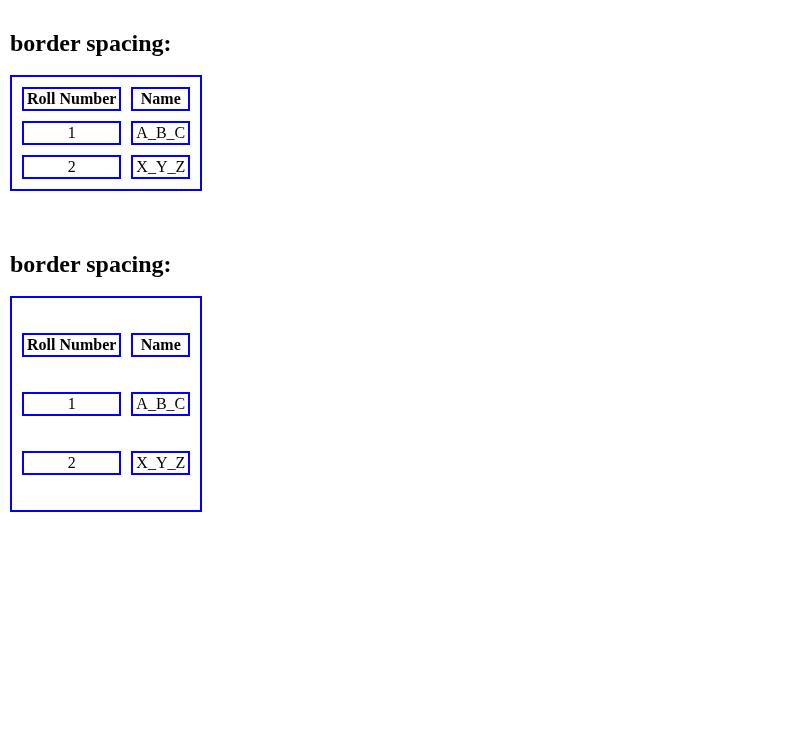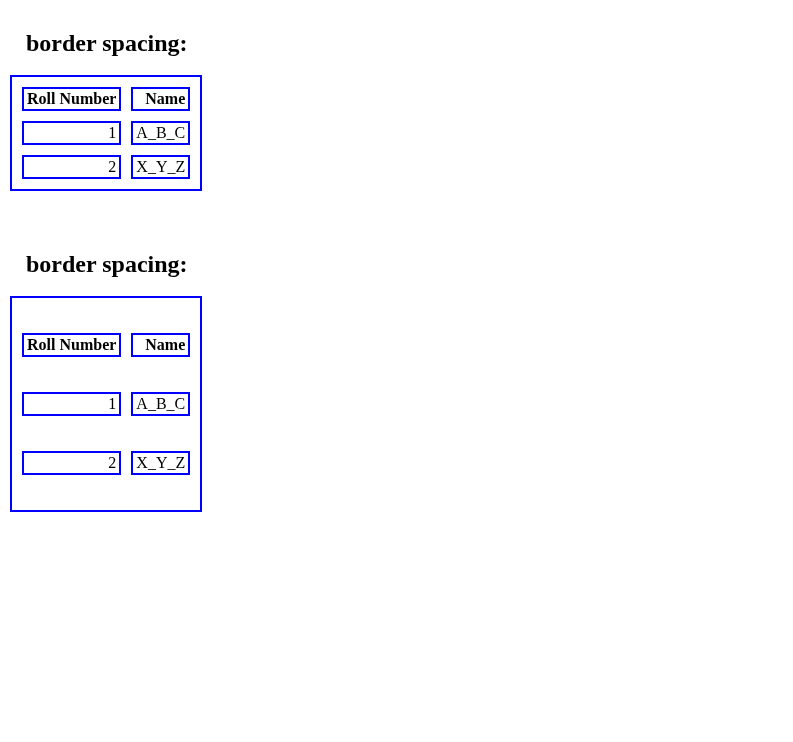--- a/index.html
+++ b/index.html
@@ -6,28 +6,28 @@
       margin: 0;
       padding: 10px;
       font-family: "Times New Roman", Times, serif;
       background: #ffffff;
       width: 793px;
       box-sizing: border-box;
     }
     h2 {
       font-size: 24px;
       font-weight: bold;
-      margin: 20px 0 18px 16px;
+      margin: 20px 0 18px 0;
     }
     table {
       border: 2px solid blue;
     }
     td, th {
       border: 2px solid blue;
-      text-align: right;
+      text-align: center;
       font-size: 16px;
     }
     th {
       font-weight: bold;
     }
     #table-one {
       border-spacing: 10px;
     }
     #table-one th, #table-one td {
       padding: 1px 3px;

